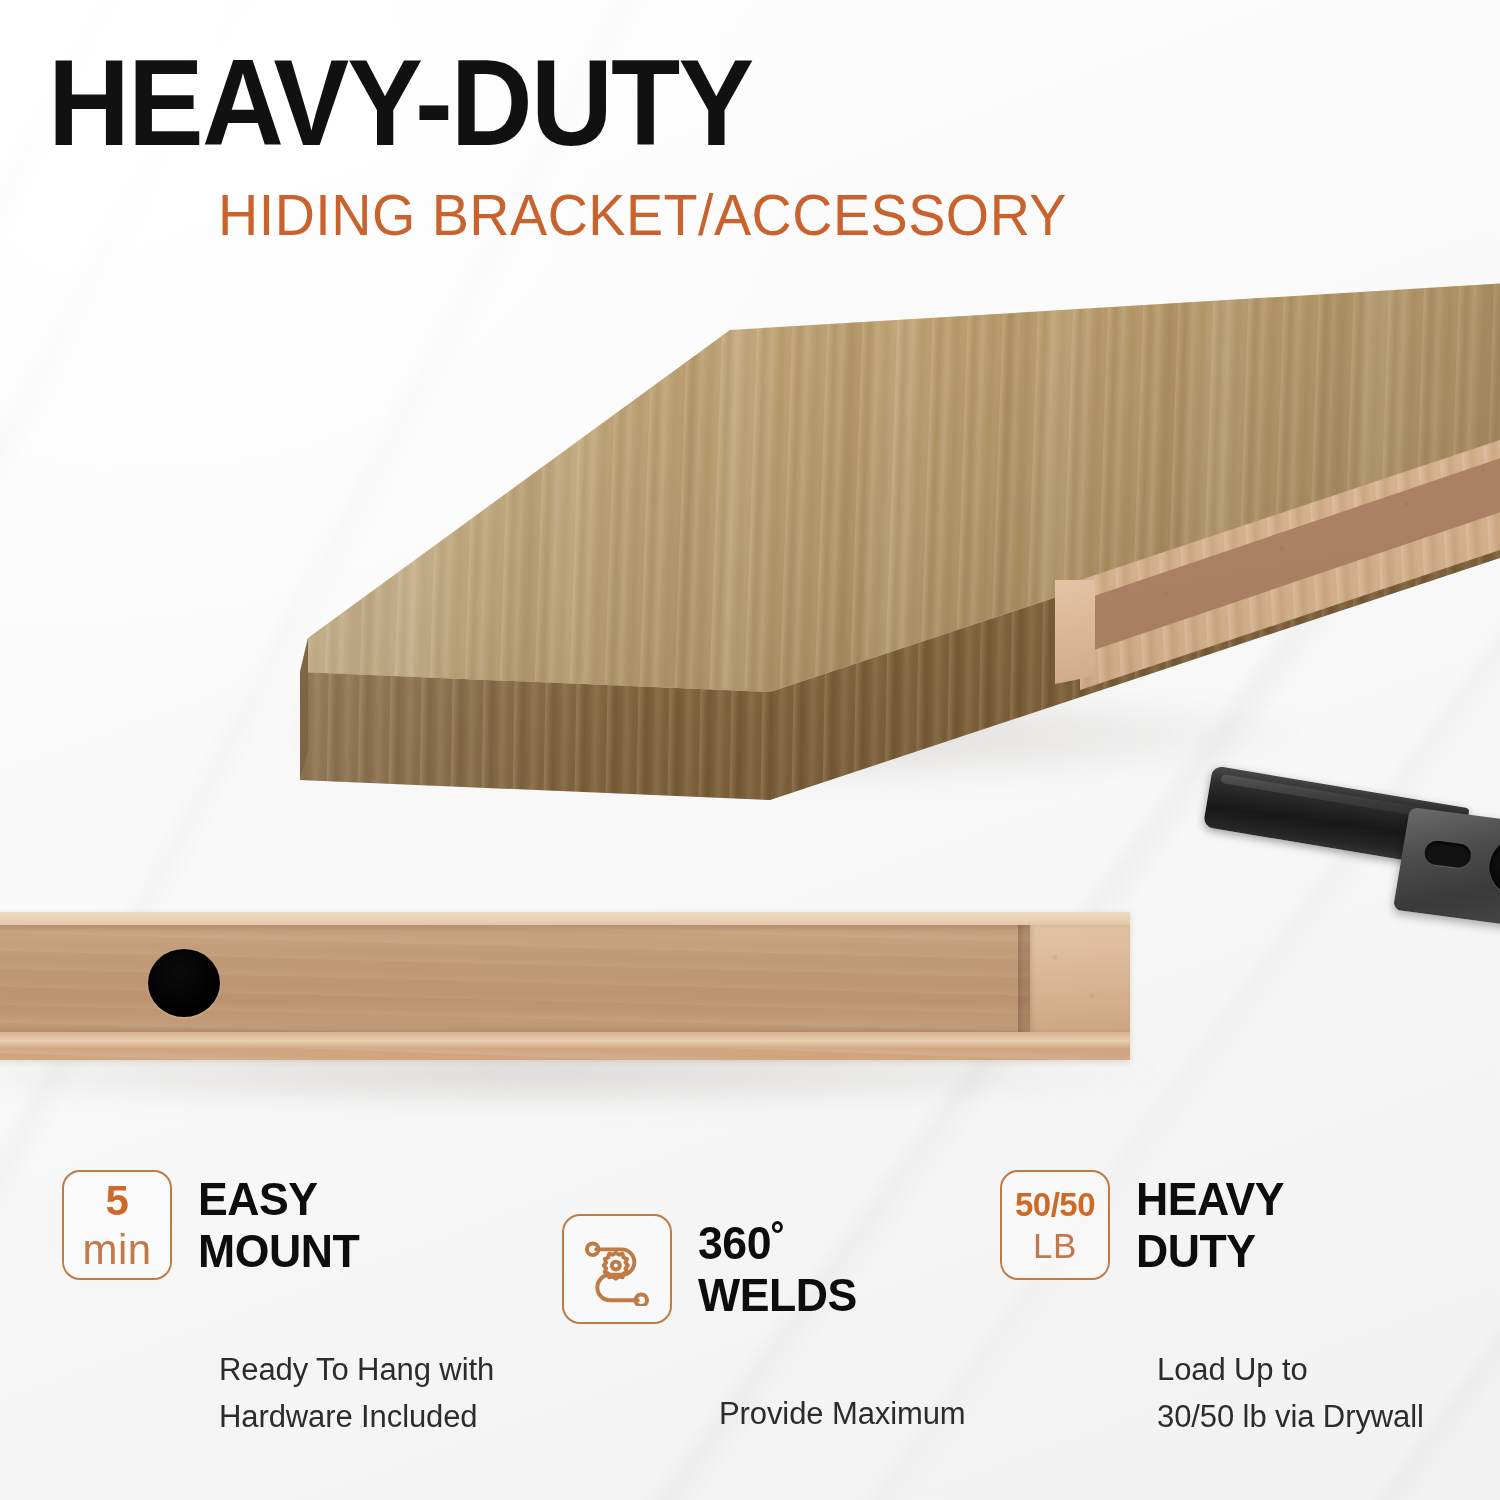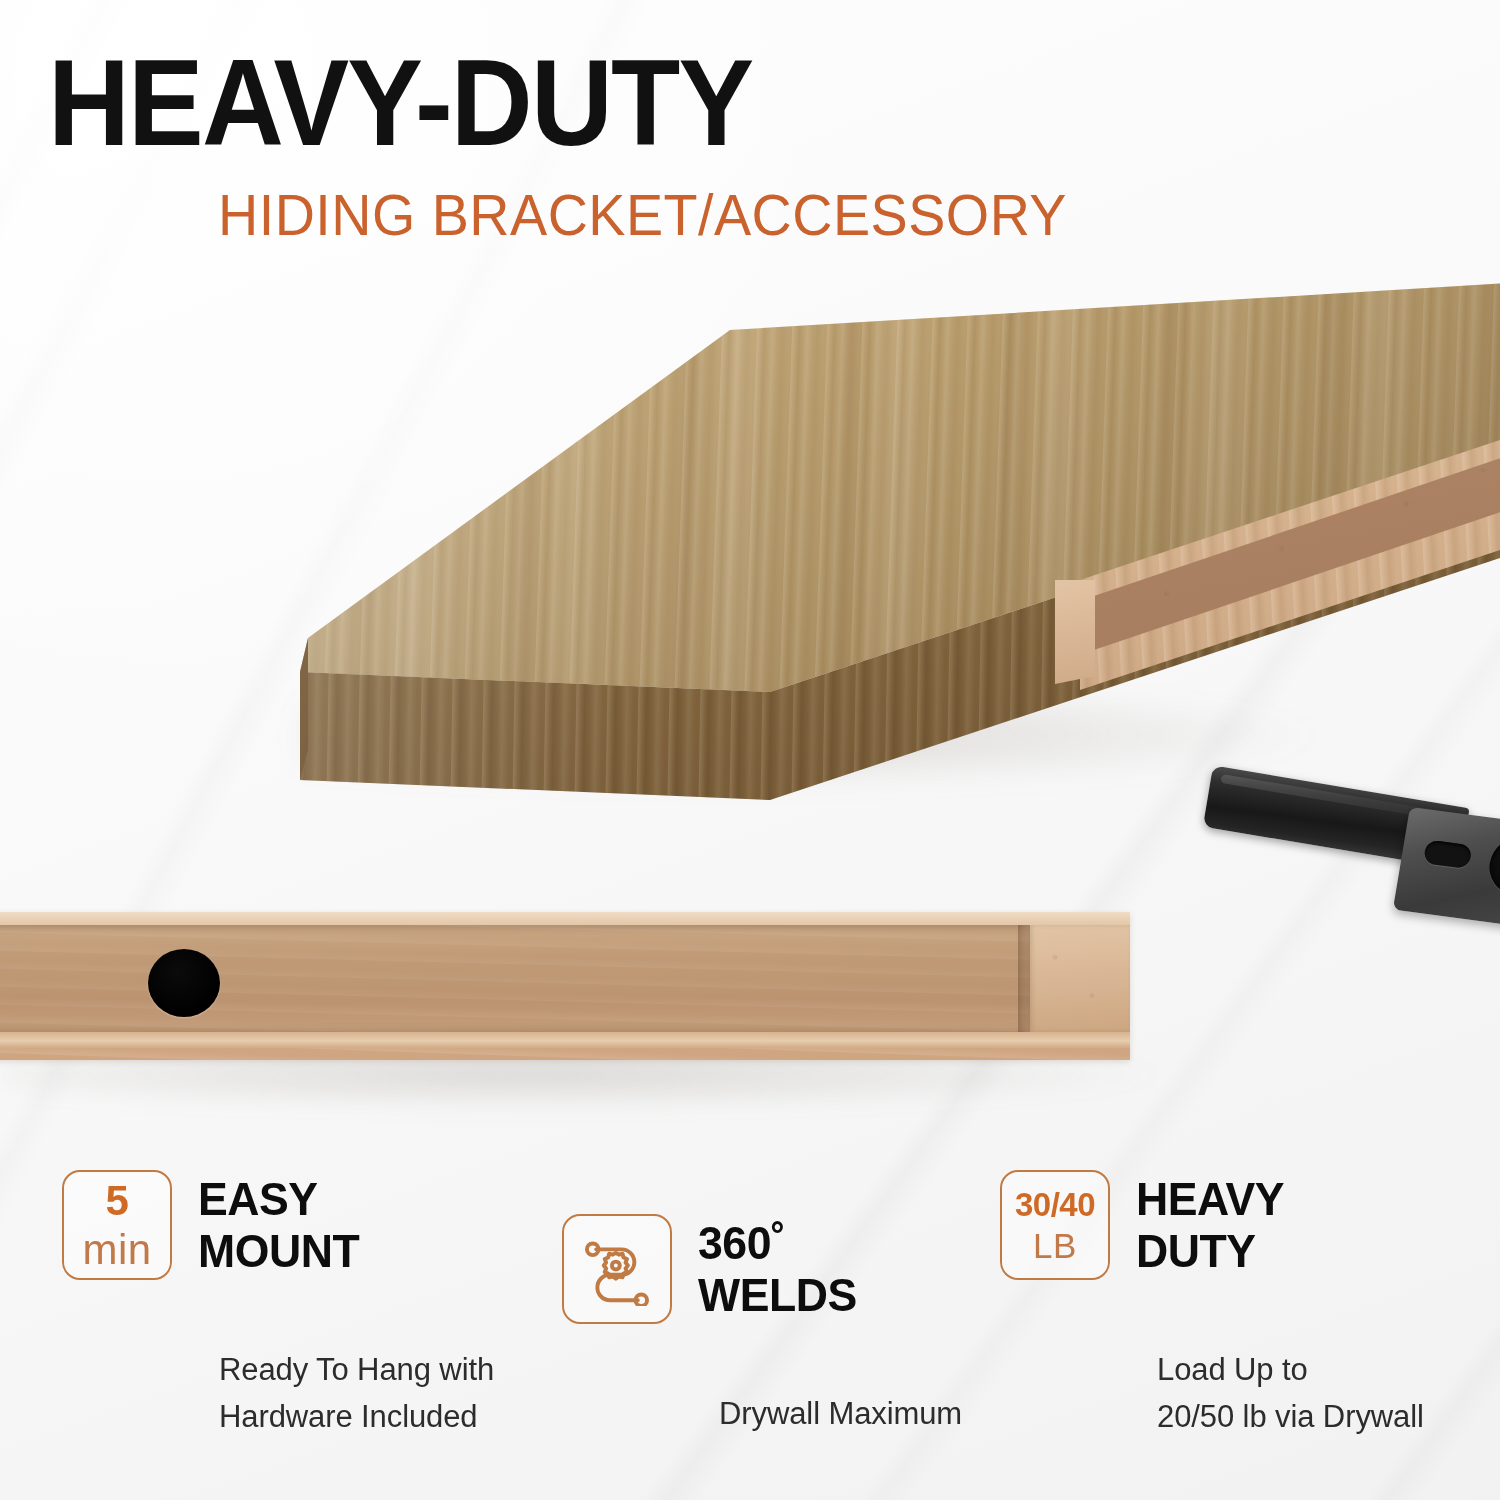--- a/index.html
+++ b/index.html
@@ -354,34 +354,34 @@
             <circle cx="0" cy="-1" r="3.4"></circle>
           </g>
         </svg>
       </div>
       <div class="feature-title">
         <div>360˚</div>
         <div>WELDS</div>
       </div>
     </div>
     <div class="feature-desc">
-      <div>Drywall Maximum</div>
+      <div>Provide Maximum</div>
     </div>
   </div>
 
   <div class="feature f3">
     <div class="feature-head">
       <div class="badge">
-        <span class="big sm">30/40</span>
+        <span class="big sm">50/50</span>
         <span class="small xs">LB</span>
       </div>
       <div class="feature-title">
         <div>HEAVY</div>
         <div>DUTY</div>
       </div>
     </div>
     <div class="feature-desc">
       <div>Load Up to</div>
-      <div>20/50 lb via Drywall</div>
+      <div>30/50 lb via Drywall</div>
     </div>
   </div>
 
 </div>
 
 </body></html>

